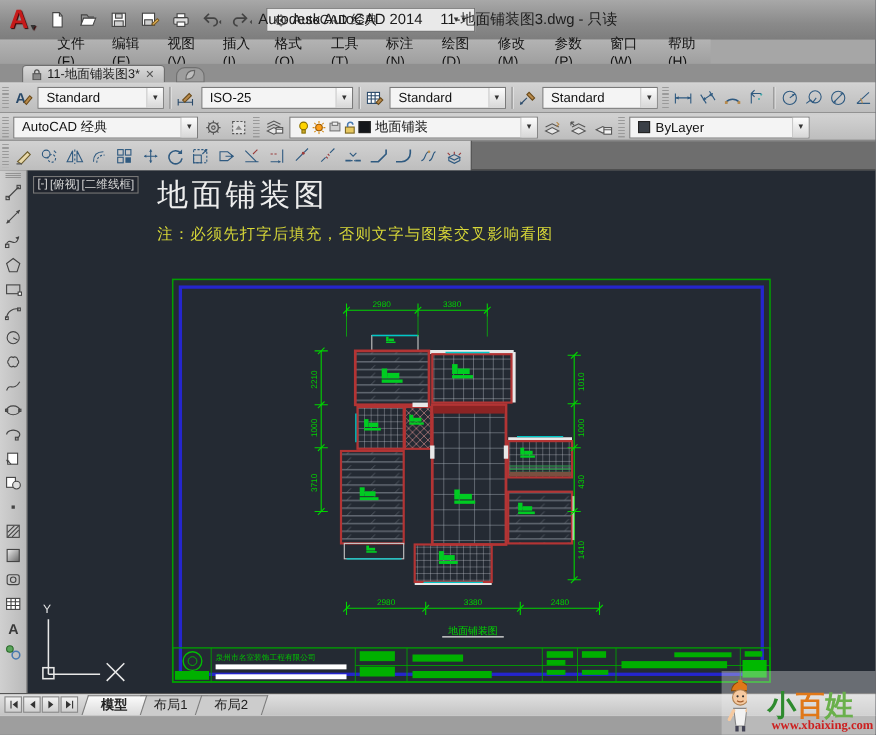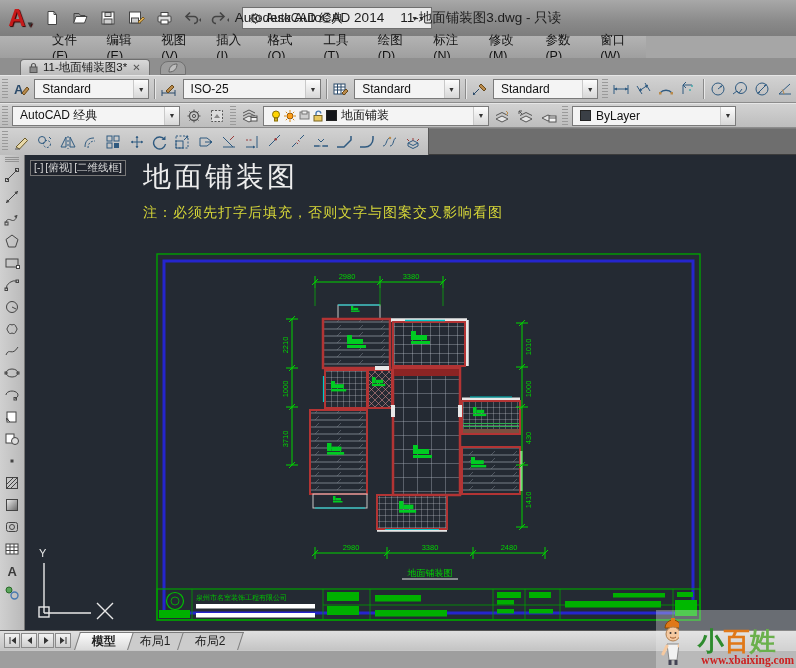--- a/index.html
+++ b/index.html
@@ -161,25 +161,26 @@
   </div>
 </div>
 
 <div class="menubar">
   <span class="menu-item">文件(F)</span>
   <span class="menu-item">编辑(E)</span>
   <span class="menu-item">视图(V)</span>
   <span class="menu-item">插入(I)</span>
   <span class="menu-item">格式(O)</span>
   <span class="menu-item">工具(T)</span>
+  <span class="menu-item">标注(N)</span>
   <span class="menu-item">绘图(D)</span>
-  <span class="menu-item">标注(N)</span>
   <span class="menu-item">修改(M)</span>
   <span class="menu-item">参数(P)</span>
   <span class="menu-item">窗口(W)</span>
+  <span class="menu-item">帮助(H)</span>
 </div>
 
 <div class="tabbar">
   <div class="file-tab">
     <svg width="9" height="11">
         <rect x="1" y="5" width="7" height="5.5" fill="#8a8a8a" stroke="#555"></rect>
         <path d="M2.5 5V3.5a2 2 0 0 1 4 0V5" fill="none" stroke="#555" stroke-width="1.2"></path>
       </svg>
     <span>11-地面铺装图3*</span>
     <span class="closex">✕</span>

